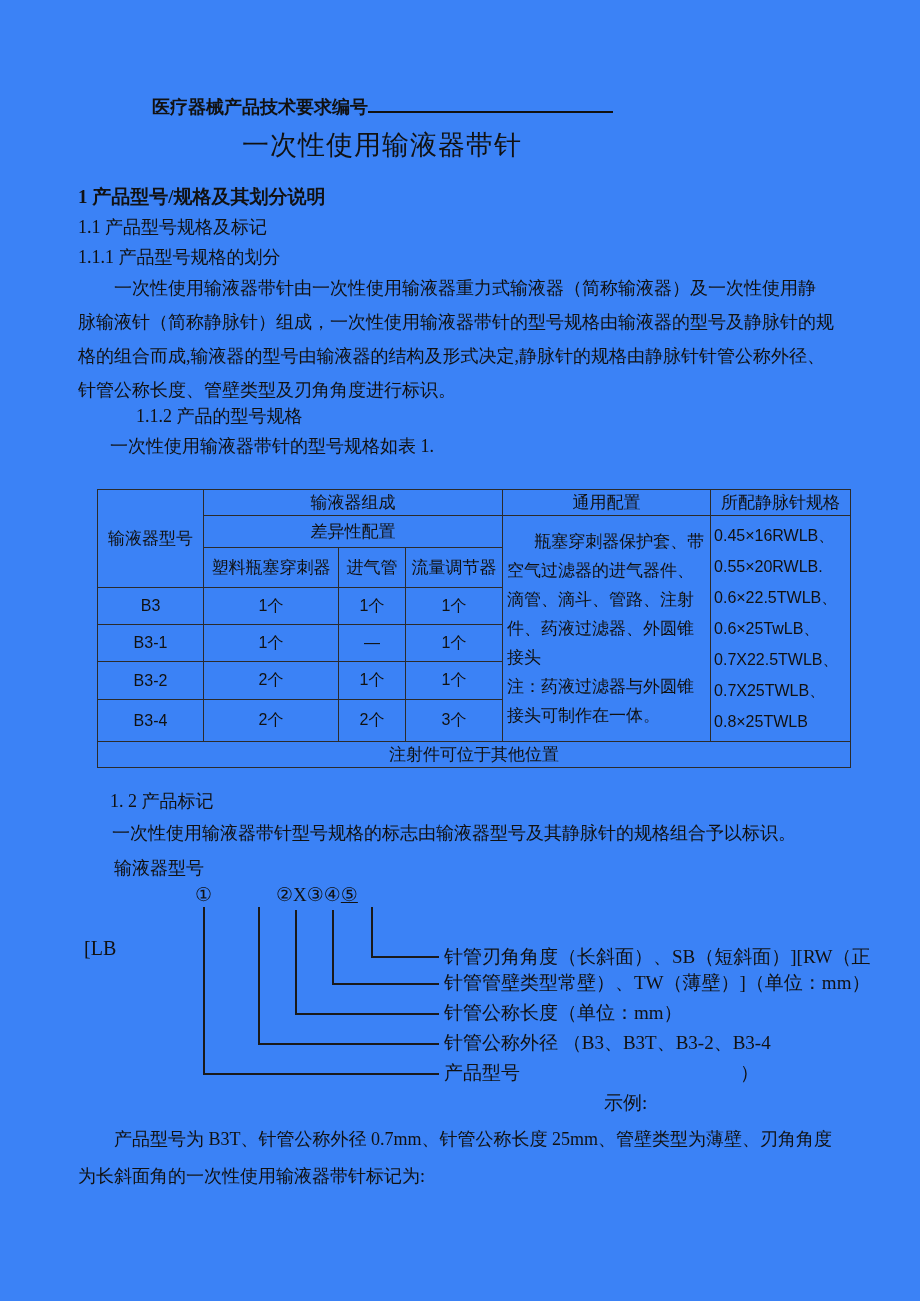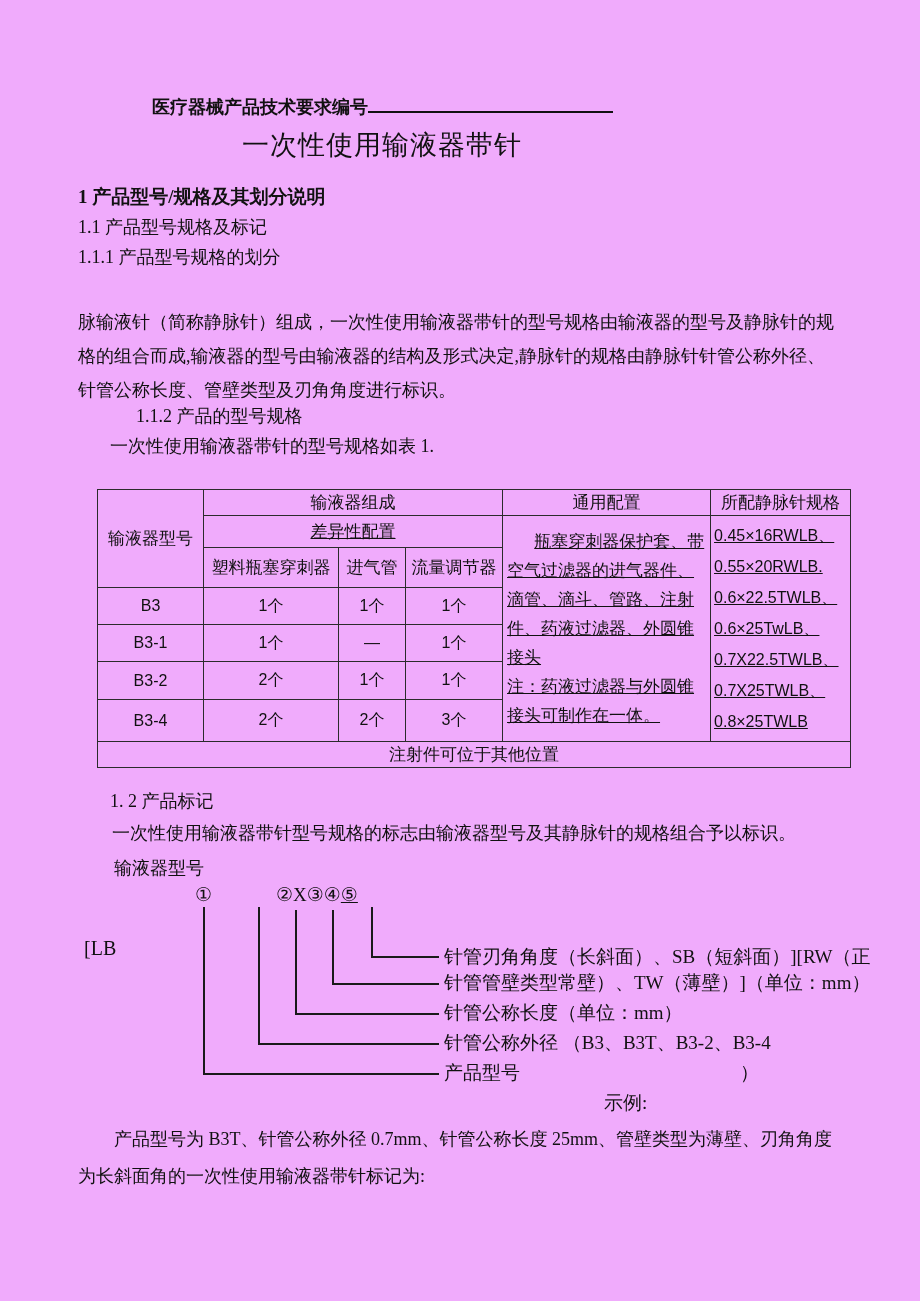--- a/index.html
+++ b/index.html
@@ -1,29 +1,29 @@
 <!DOCTYPE html>
 <html><head>
 <meta charset="utf-8">
 <style>
   html,body{margin:0;padding:0;background:#ffffff;}
   .page{
-    position:relative;width:920px;height:1301px;background:#f0abfc;
+    position:relative;width:920px;height:1301px;background:#3b82f6;
     font-family:"Liberation Serif","DejaVu Serif",serif;color:#111;overflow:hidden;
   }
   .abs{position:absolute;white-space:nowrap;}
   .doc-number{top:95px;left:152px;font-size:18px;font-weight:bold;}
   .blank-underline{display:inline-block;width:245px;height:4px;border-bottom:2px solid #111;vertical-align:baseline;}
   .doc-title{top:127px;left:0;width:764px;text-align:center;font-size:27px;letter-spacing:1px;}
   .h-bold{font-weight:bold;font-size:19px;}
   .line{font-size:18px;}
   
   .spec-table{position:absolute;top:489px;left:97px;border-collapse:collapse;table-layout:fixed;width:753px;font-size:17px;}
   .spec-table td{border:1px solid #2b2b2b;text-align:center;vertical-align:middle;padding:0;overflow:hidden;}
-  .rA{height:26px;} .rB{height:32px;text-decoration:underline;} .rC{height:40px;}
+  .rA{height:26px;} .rB{height:32px;} .rC{height:40px;}
   .rD{height:37px;} .rE{height:37px;} .rF{height:38px;} .rG{height:42px;} .rH{height:26px;}
   .model-cell,.count-cell{font-family:"Liberation Sans","DejaVu Sans",sans-serif;font-size:16px;}
   .gc-cell{text-align:left !important;padding:2px 4px !important;font-size:17px;line-height:29px;white-space:normal;}
   .gc-main{text-indent:1.6em;}
   .gc-note{text-indent:0;}
   .spec-cell{text-align:left !important;padding:0 0 0 3px !important;
     font-family:"Liberation Sans","DejaVu Sans",sans-serif;font-size:16px;line-height:31px;margin-left:44px;}
   
   .num-row{font-size:19px;}
   .u{text-decoration:underline;}
@@ -39,20 +39,21 @@
   <div class="abs doc-number">
     <span>医疗器械产品技术要求编号</span><span class="blank-underline"></span>
   </div>
 
   <div class="abs doc-title">一次性使用输液器带针</div>
 
   <div class="abs h-bold" style="top:184px;left:78px;">1 产品型号/规格及其划分说明</div>
   <div class="abs line" style="top:215px;left:78px;">1.1  产品型号规格及标记</div>
   <div class="abs line" style="top:245px;left:78px;">1.1.1  产品型号规格的划分</div>
 
+  <div class="abs line" style="top:276px;left:114px;">一次性使用输液器带针由一次性使用输液器重力式输液器（简称输液器）及一次性使用静</div>
   <div class="abs line" style="top:310px;left:78px;">脉输液针（简称静脉针）组成，一次性使用输液器带针的型号规格由输液器的型号及静脉针的规</div>
   <div class="abs line" style="top:344px;left:78px;">格的组合而成,输液器的型号由输液器的结构及形式决定,静脉针的规格由静脉针针管公称外径、</div>
   <div class="abs line" style="top:378px;left:78px;">针管公称长度、管壁类型及刃角角度进行标识。</div>
 
   <div class="abs line" style="top:404px;left:90px;margin-left:46px;">1.1.2  产品的型号规格</div>
   <div class="abs line" style="top:434px;left:110px;">一次性使用输液器带针的型号规格如表 1.</div>
 
   <table class="spec-table">
     <colgroup>
       <col style="width:106px">

